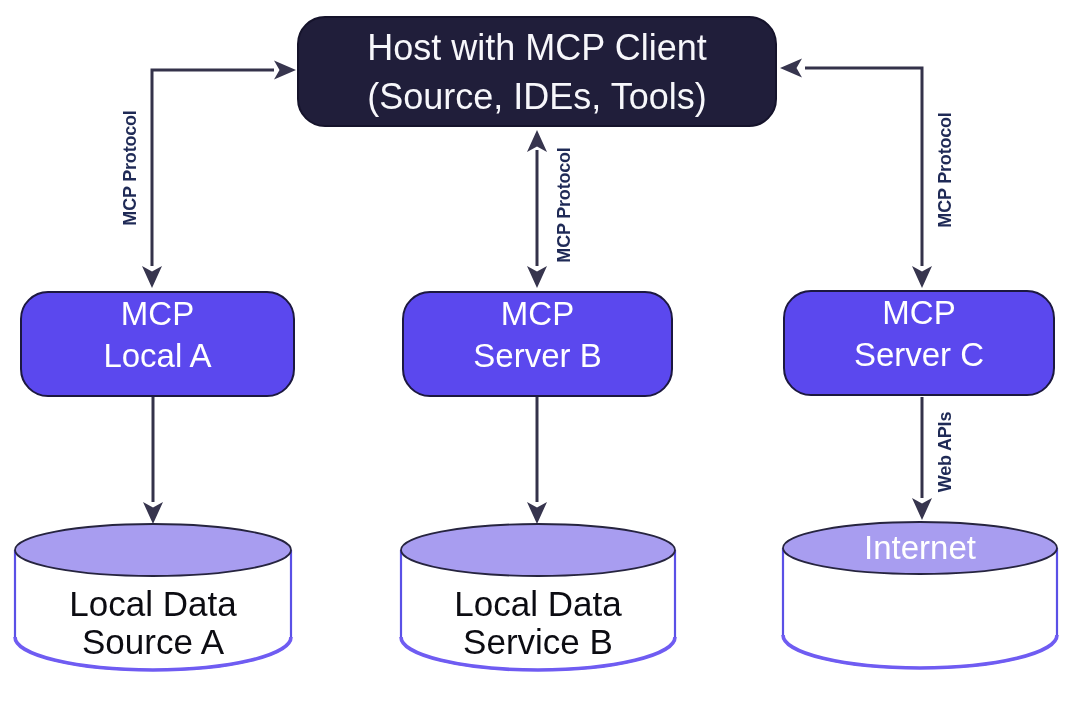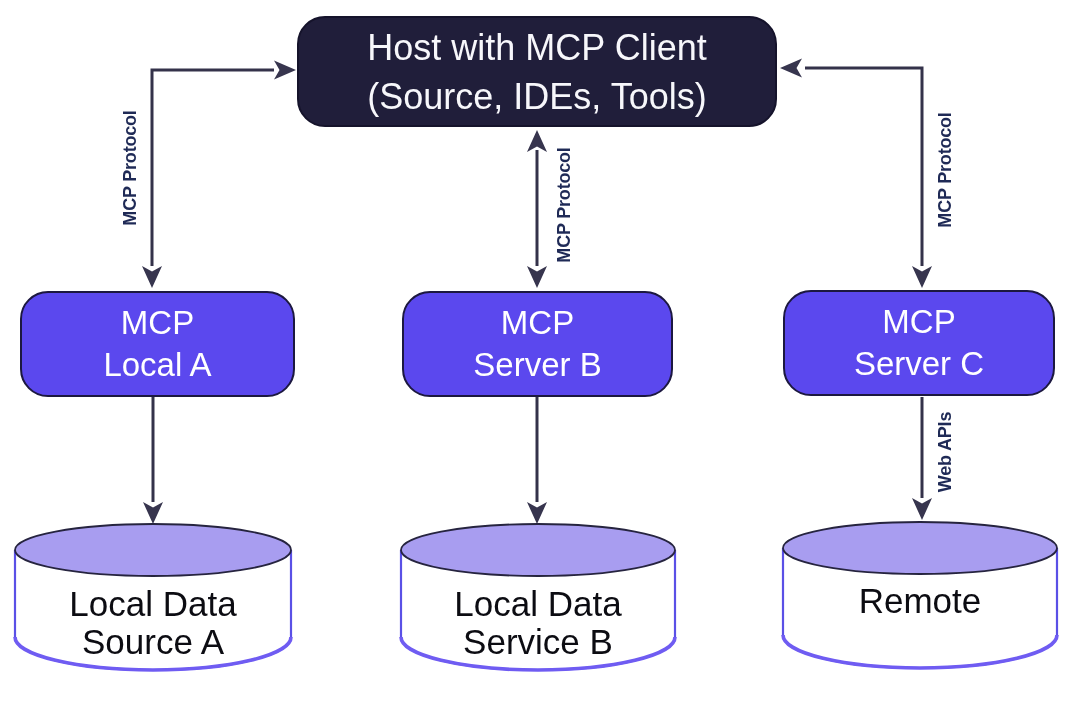--- a/index.html
+++ b/index.html
@@ -17,21 +17,21 @@
     position:absolute;left:297px;top:16px;width:480px;height:111px;
     background:#201e3a;border:2px solid #15132b;border-radius:28px;
     box-sizing:border-box;display:flex;flex-direction:column;
     align-items:center;justify-content:center;
     color:#f7f7fb;font-size:36px;line-height:49px;text-align:center;white-space:nowrap;
   }
   .server-box{
     position:absolute;width:273px;height:106px;
     background:#5b48ee;border:2px solid #1c1840;border-radius:28px;
     box-sizing:border-box;display:flex;flex-direction:column;
-    align-items:center;justify-content:center;
+    align-items:center;
     color:#ffffff;font-size:33px;line-height:42px;text-align:center;white-space:nowrap;
   }
   #server-a{left:20px;top:291px;width:275px;}
   #server-b{left:402px;top:291px;width:271px;}
   #server-c{left:783px;top:290px;width:272px;}
 
   .ds-text{
     position:absolute;width:300px;text-align:center;color:#0c0c12;
     font-size:35px;line-height:38px;white-space:nowrap;
   }
@@ -110,26 +110,26 @@
   <div id="server-c" class="server-box">
     <span>MCP</span>
     <span>Server C</span>
   </div>
 
   <div id="label-left" class="protocol-label">MCP Protocol</div>
   <div id="label-middle" class="protocol-label">MCP Protocol</div>
   <div id="label-right" class="protocol-label">MCP Protocol</div>
   <div id="label-web" class="protocol-label">Web APIs</div>
 
+  <div class="internet-label">Internet</div>
 
   <div id="ds-a" class="ds-text">
     <div>Local Data</div>
     <div>Source A</div>
   </div>
   <div id="ds-b" class="ds-text">
     <div>Local Data</div>
     <div>Service B</div>
   </div>
   <div id="ds-c" class="ds-text">
-    <div>Remote</div>
   </div>
 
 </div>
 
 </body></html>

